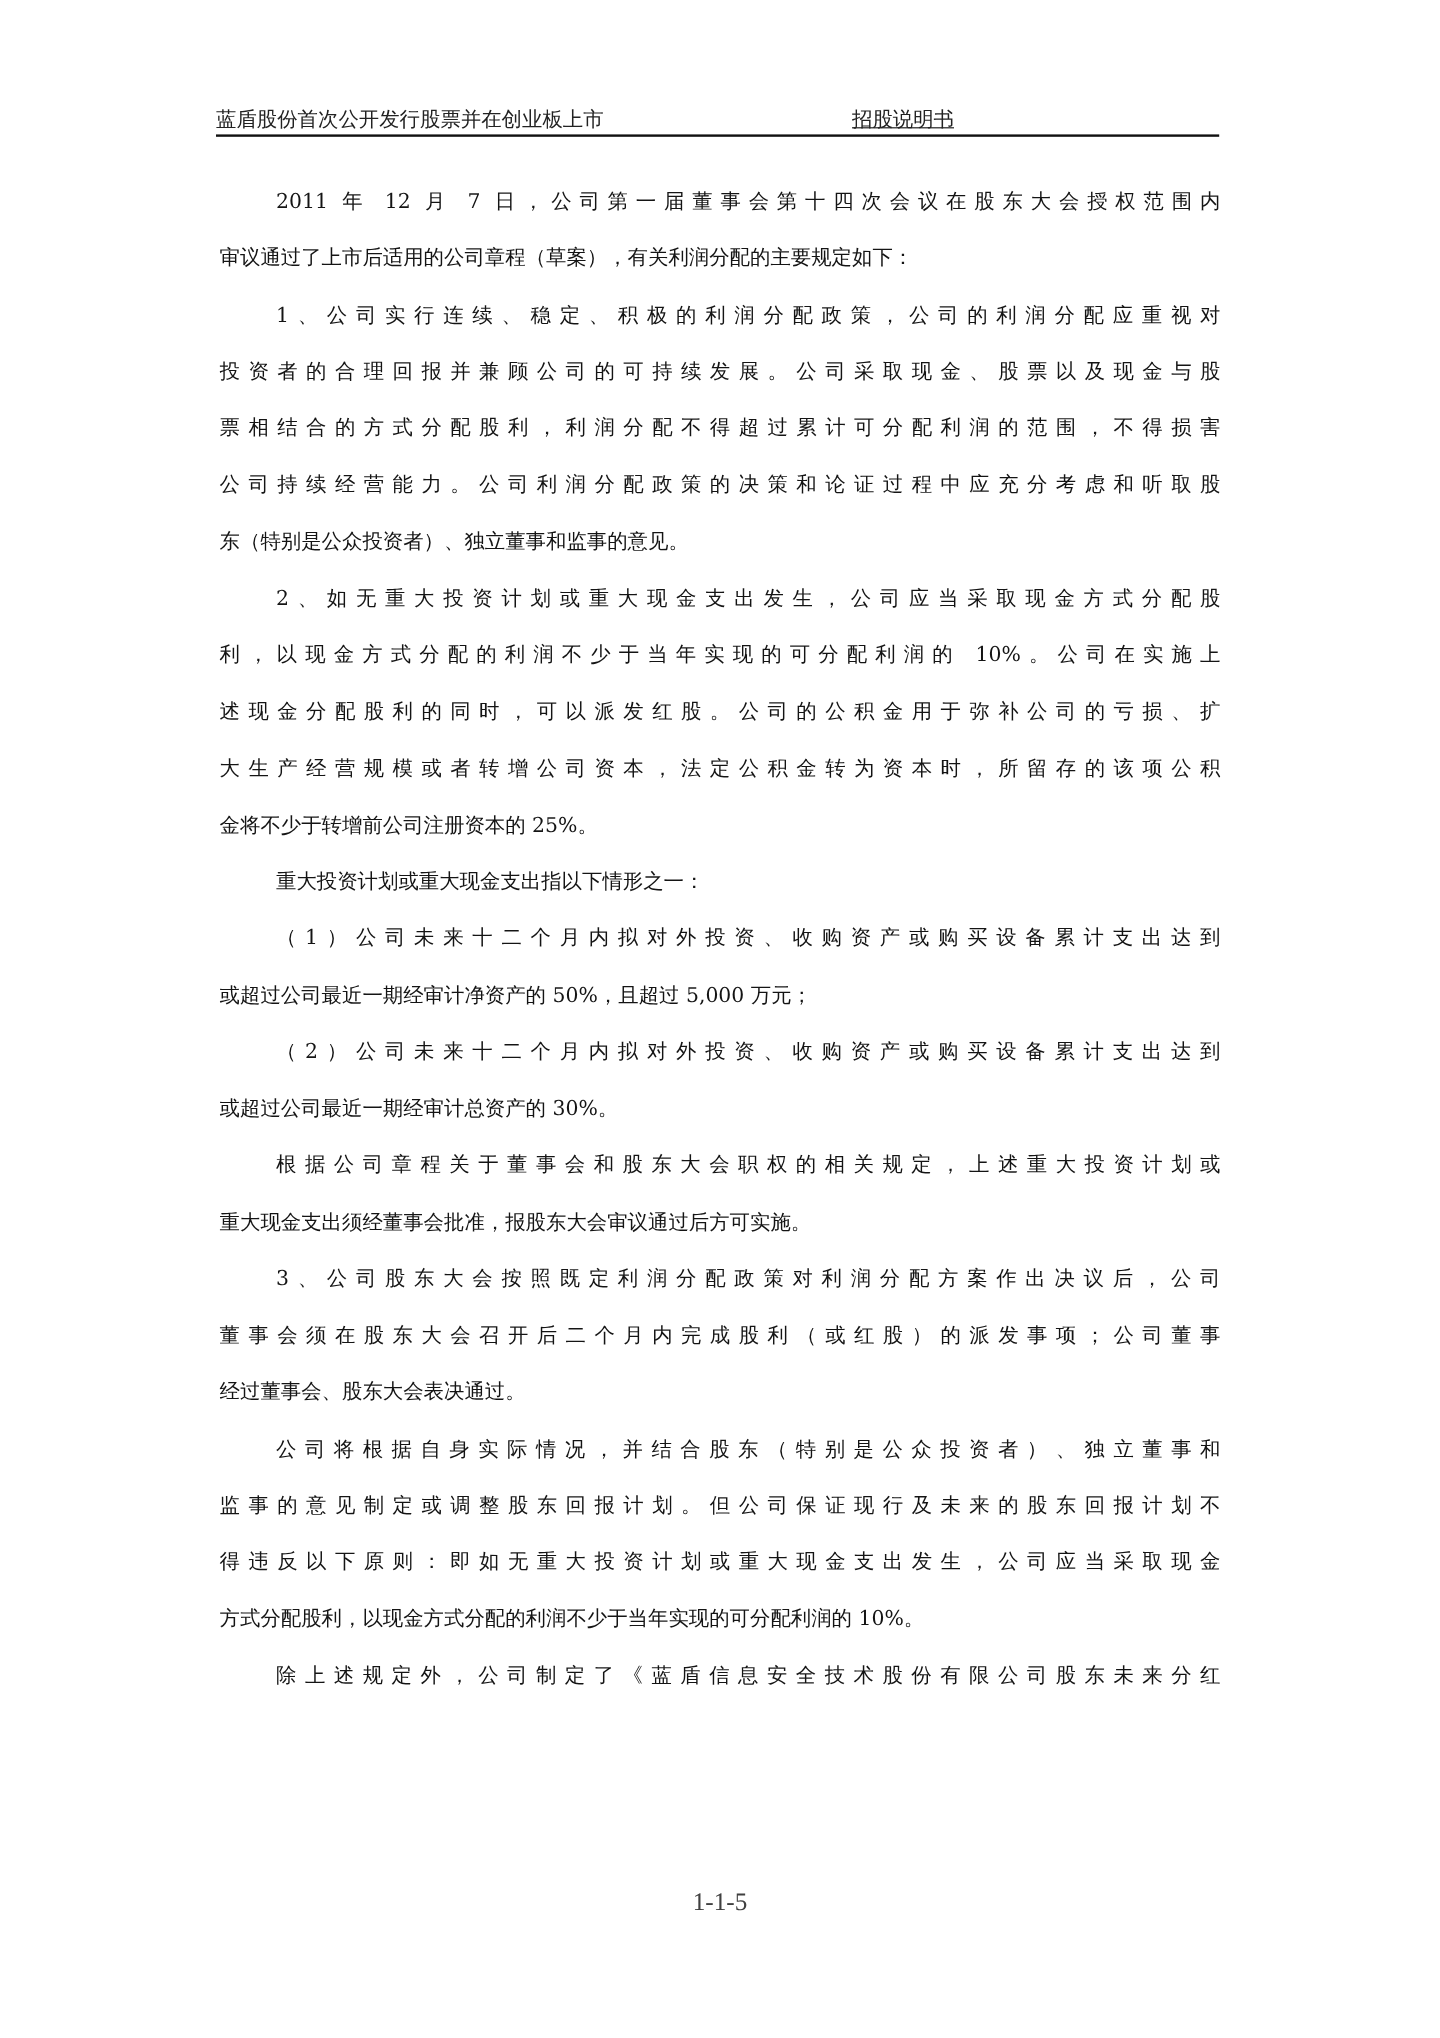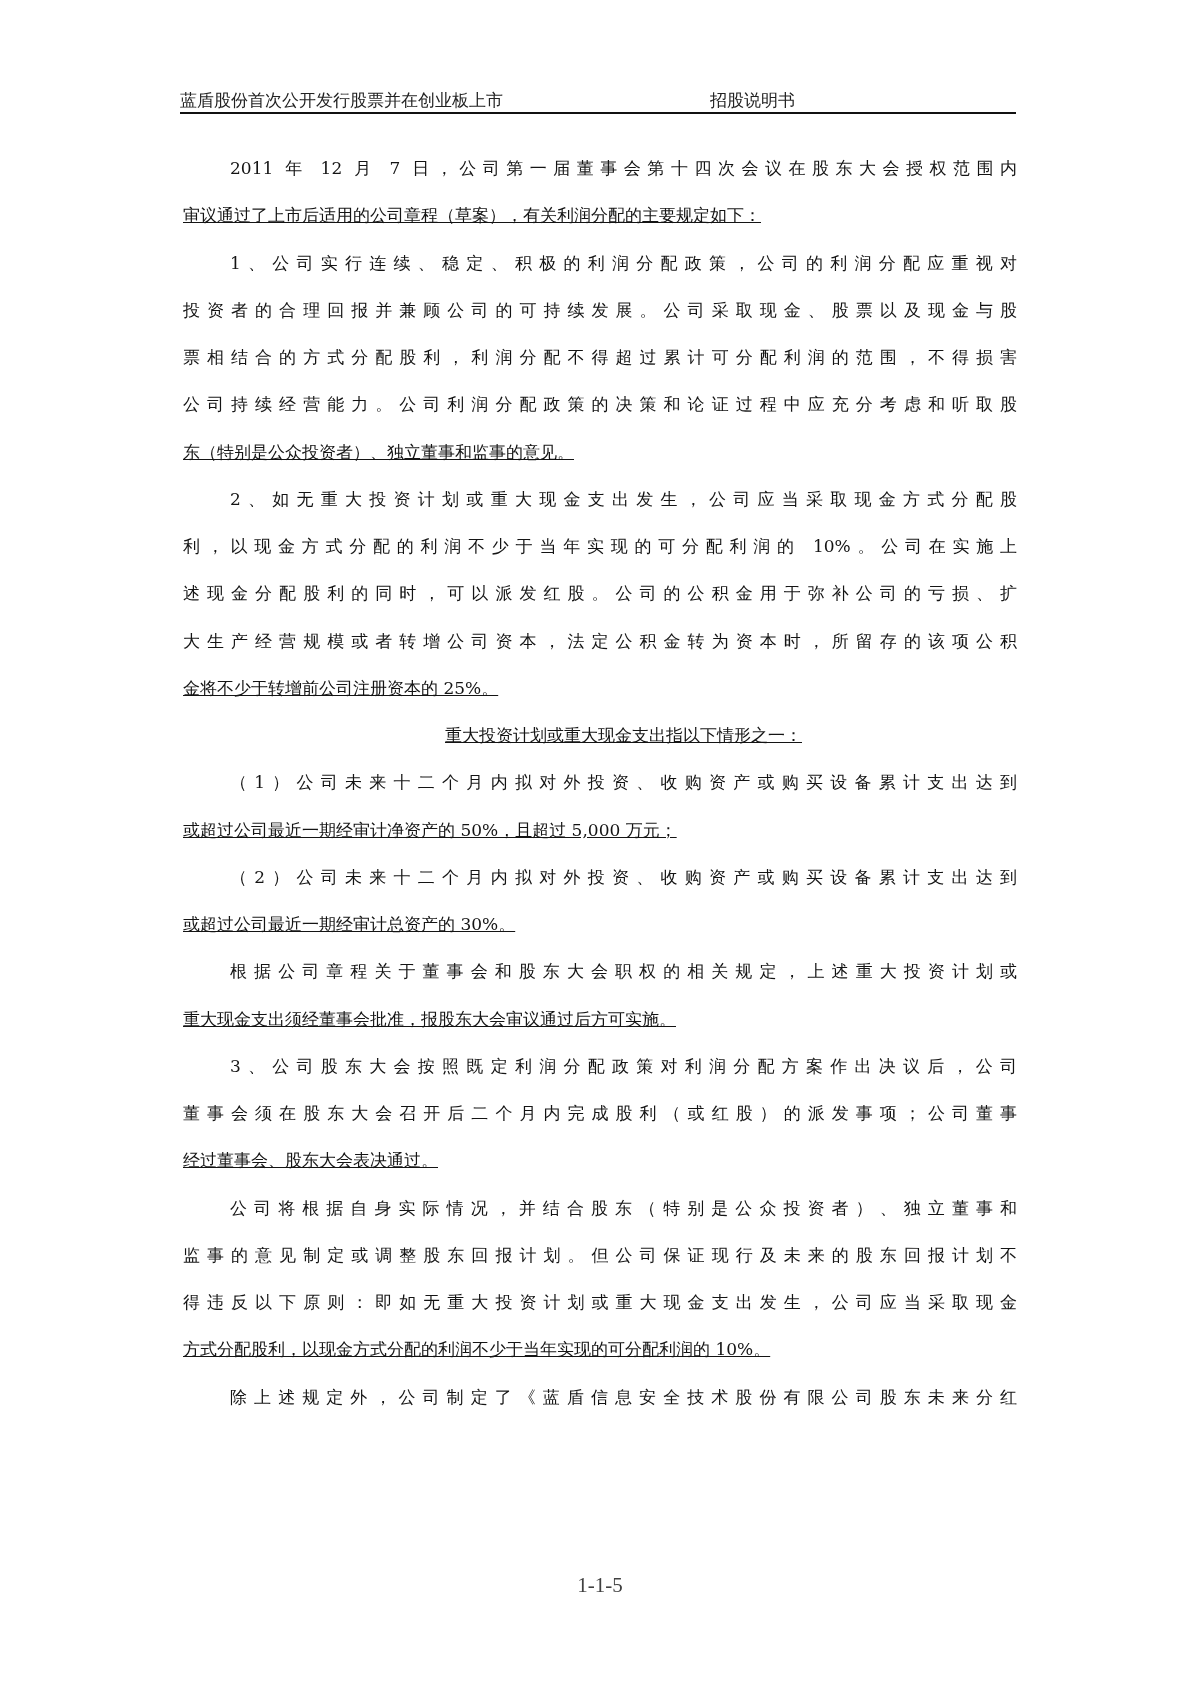--- a/index.html
+++ b/index.html
@@ -4,31 +4,31 @@
 <style>
   html, body { margin: 0; padding: 0; background: #ffffff; }
   body { width: 1200px; height: 1698px; position: relative; overflow: hidden; }
   .page { position: absolute; left: 0; top: 0; width: 979px; height: 1698px; background: #ffffff; }
   .hdr-left, .hdr-right {
     position: absolute; top: 88px; height: 24px; line-height: 24px;
     font-family: "DejaVu Serif", "Liberation Serif", serif;
     font-size: 17px; color: #222222; white-space: nowrap;
   }
   .hdr-left { left: 180px; }
-  .hdr-right { right: 184px; text-align: left; }
+  .hdr-right { right: 184px; text-align: left; text-decoration: underline; }
   .hdr-rule { position: absolute; left: 180px; width: 836px; top: 112px; height: 2px; background: #111111; }
   .body-text { position: absolute; left: 183px; top: 145px; width: 834px; }
   .line {
     display: block; height: 47.25px; line-height: 47.25px;
     font-family: "DejaVu Serif", "Liberation Serif", serif;
     font-size: 17px; color: #141414; white-space: nowrap; overflow: hidden;
   }
   .line.full { text-align: justify; text-align-last: justify; white-space: normal; }
-  .line.last { text-align: left; text-decoration: underline; }
-  .line.indent { padding-left: 47px; text-align: center; }
+  .line.last { text-align: left; }
+  .line.indent { padding-left: 47px; }
   .footer { position: absolute; top: 1572px; left: 0; width: 1200px; text-align: center;
     font-family: "Liberation Serif", "DejaVu Serif", serif; font-size: 21px; color: #404040; line-height: 26px; }
 </style>
 </head>
 <body>
 
 <div class="page">
   <div class="hdr-left">蓝盾股份首次公开发行股票并在创业板上市</div>
   <div class="hdr-right">招股说明书</div>
   <div class="hdr-rule"></div>

